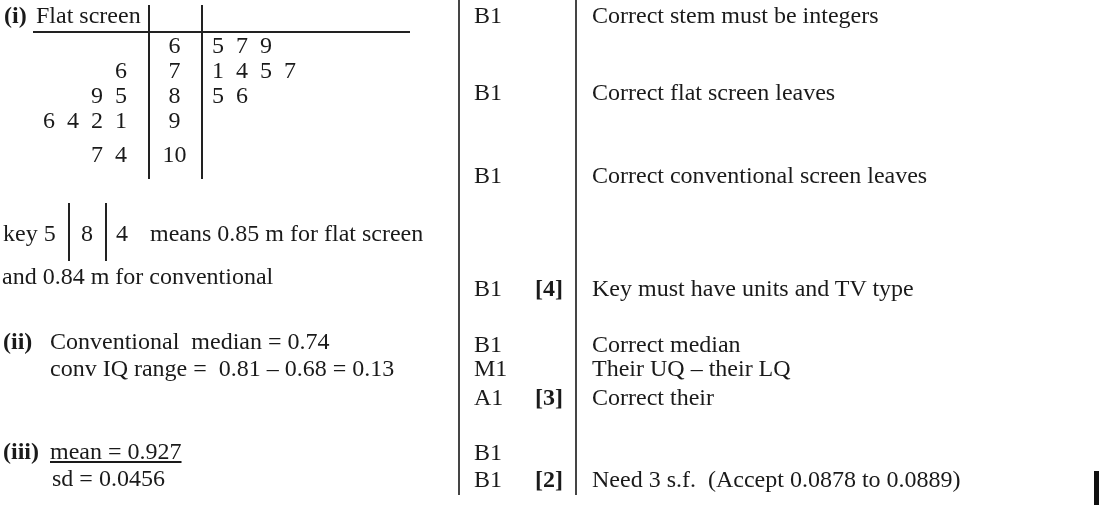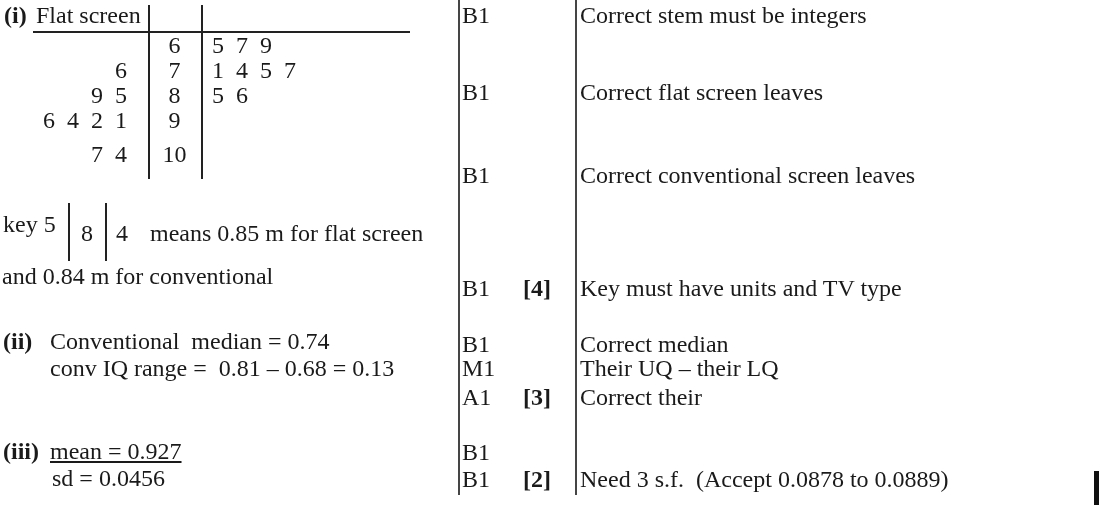--- a/index.html
+++ b/index.html
@@ -21,21 +21,21 @@
   .b { font-weight: bold; }
   .vline { position: absolute; width: 2px; background: #222222; }
   .hline { position: absolute; height: 2px; background: #222222; }
   .divider { background: #454545; }
   
   .slrow { position: absolute; left: 0; width: 458px; height: 26px; }
   .sl-flat { left: 0; width: 127px; text-align: right; word-spacing: 6px; }
   .sl-stem { left: 148px; width: 53px; text-align: center; }
   .sl-conv { left: 212px; word-spacing: 6px; }
   
-  .mrow { position: absolute; left: 448px; width: 544px; height: 28px; }
+  .mrow { position: absolute; left: 460px; width: 544px; height: 28px; }
   .m-mark { left: 14px; }      
   .m-bracket { left: 75px; }   
   .m-comment { left: 132px; }  
   .edge-bar { position: absolute; background: #101010; }
 </style>
 </head>
 <body>
 
 <div class="page">
 
@@ -65,21 +65,21 @@
     <span class="t sl-flat">6 4 2 1</span>
     <span class="t sl-stem">9</span>
     <span class="t sl-conv"></span>
   </div>
   <div class="slrow" style="top:142px;padding-left:39px;">
     <span class="t sl-flat">7 4</span>
     <span class="t sl-stem">10</span>
     <span class="t sl-conv"></span>
   </div>
 
-  <span class="t" style="left:3px; top:212px;text-align:right;">key 5</span>
+  <span class="t" style="left:3px; top:221px;text-align:right;">key 5</span>
   <div class="vline" style="left:68px; top:203px; height:58px;"></div>
   <span class="t" style="left:81px; top:221px;">8</span>
   <div class="vline" style="left:105px; top:203px; height:58px;"></div>
   <span class="t" style="left:116px; top:221px;">4</span>
   <span class="t" style="left:150px; top:221px;">means 0.85 m for flat screen</span>
   <span class="t" style="left:2px; top:264px;">and 0.84 m for conventional</span>
 
   <span class="t b" style="left:3px; top:329px;">(ii)</span>
   <span class="t" style="left:50px; top:329px;">Conventional  median = 0.74</span>
   <span class="t" style="left:50px; top:356px;">conv IQ range =  0.81 – 0.68 = 0.13</span>

